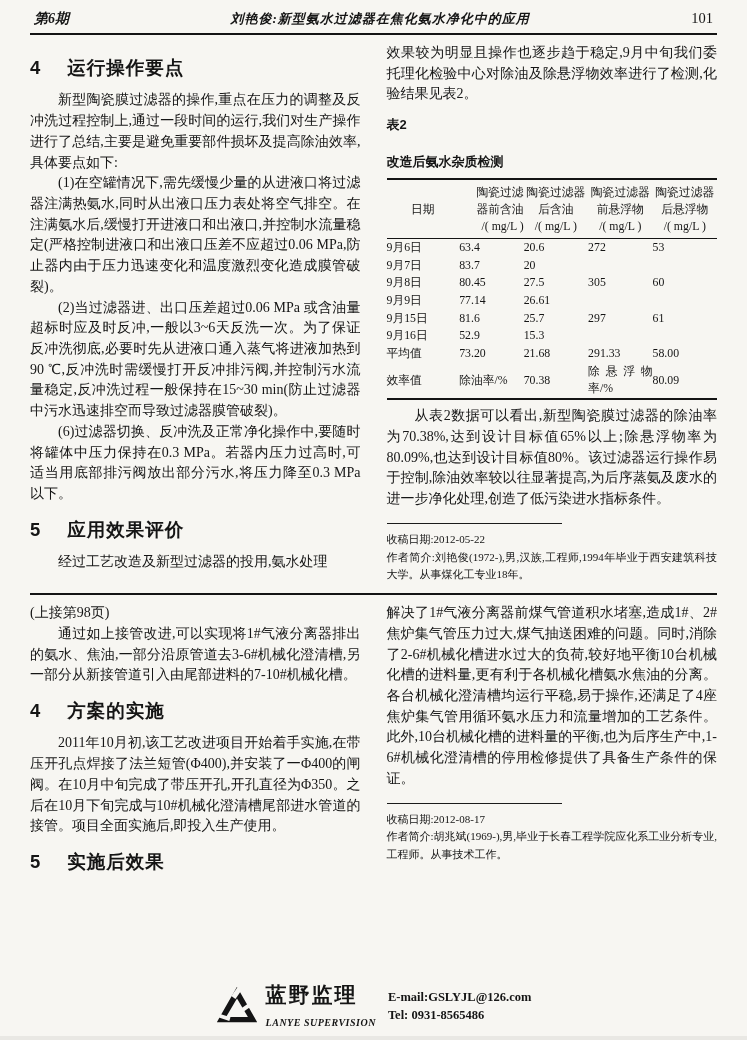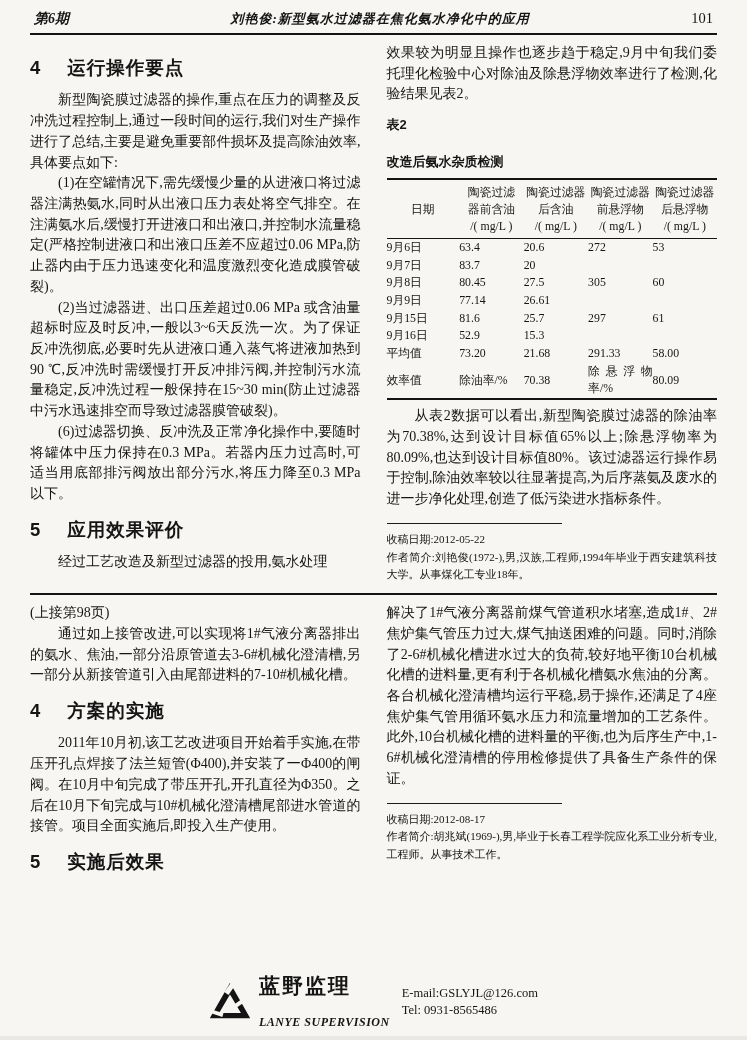--- a/index.html
+++ b/index.html
@@ -39,22 +39,22 @@
   .footnote{margin-top:13px;font-size:11px;line-height:1.62;text-align:justify;}
   .footnote .frule{width:175px;border-top:1.5px solid #1b1b1b;margin:0 0 7px 0;}
   .footnote p{margin:0;text-indent:0;}
   
   .divider{border-top:2.2px solid #141414;margin:9px 0 7px 0;}
   
   .footer{position:absolute;left:0;right:0;bottom:8px;display:flex;justify-content:center;align-items:center;gap:8px;}
   .logo{flex:0 0 auto;}
   .brand{display:flex;flex-direction:column;line-height:1;margin-right:4px;}
   .brand-cn{font-size:21px;font-weight:bold;letter-spacing:2px;}
-  .brand-en{font-size:12px;font-style:italic;font-weight:bold;letter-spacing:0.5px;margin-top:19px;}
-  .contact{font-size:12.5px;font-weight:normal;line-height:1.4;font-family:"Liberation Serif",serif;}
+  .brand-en{font-size:10px;font-style:italic;font-weight:bold;letter-spacing:0.5px;margin-top:12px;}
+  .contact{font-size:12.5px;font-weight:bold;line-height:1.4;font-family:"Liberation Serif",serif;}
   .contact div{white-space:nowrap;}
 </style>
 </head>
 <body>
 
 <div class="page">
 
   <div class="running">
     <span class="issue">第6期</span>
     <span class="rtitle">刘艳俊:新型氨水过滤器在焦化氨水净化中的应用</span>
@@ -85,21 +85,21 @@
 
       <div class="tblcap">
         <span>表2</span>
         <span>改造后氨水杂质检测</span>
       </div>
 
       <table class="t2">
         <thead>
           <tr>
             <th style="white-space: pre-line;">日期</th>
-            <th style="white-space: pre-line;">陶瓷过滤
+            <th style="white-space: pre-line; text-align: right;">陶瓷过滤
 器前含油
 /( mg/L )</th>
             <th style="white-space: pre-line;">陶瓷过滤器
 后含油
 /( mg/L )</th>
             <th style="white-space: pre-line;">陶瓷过滤器
 前悬浮物
 /( mg/L )</th>
             <th style="white-space: pre-line;">陶瓷过滤器
 后悬浮物

